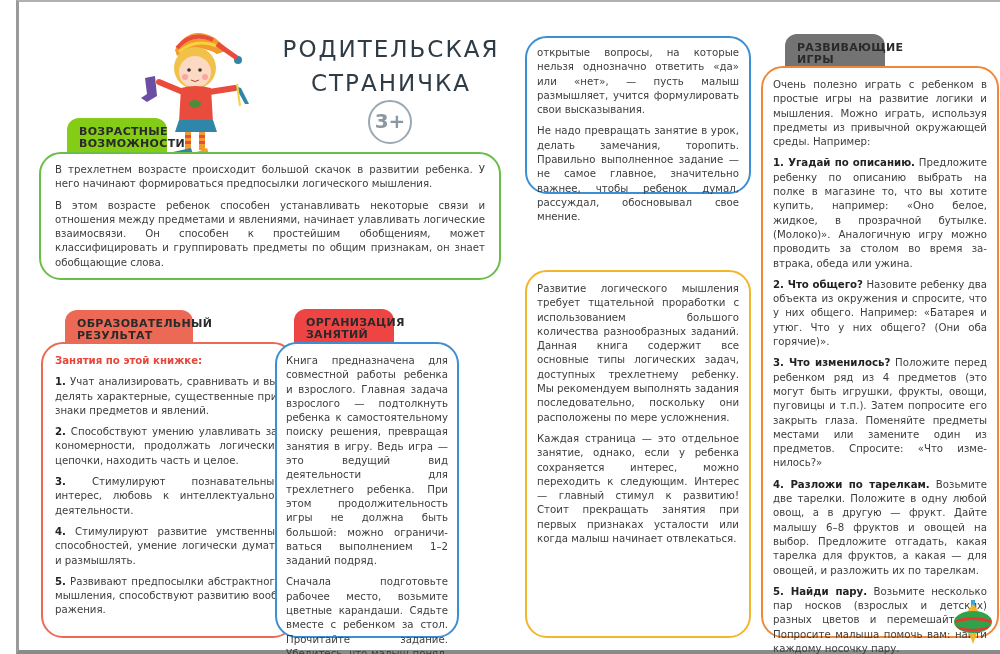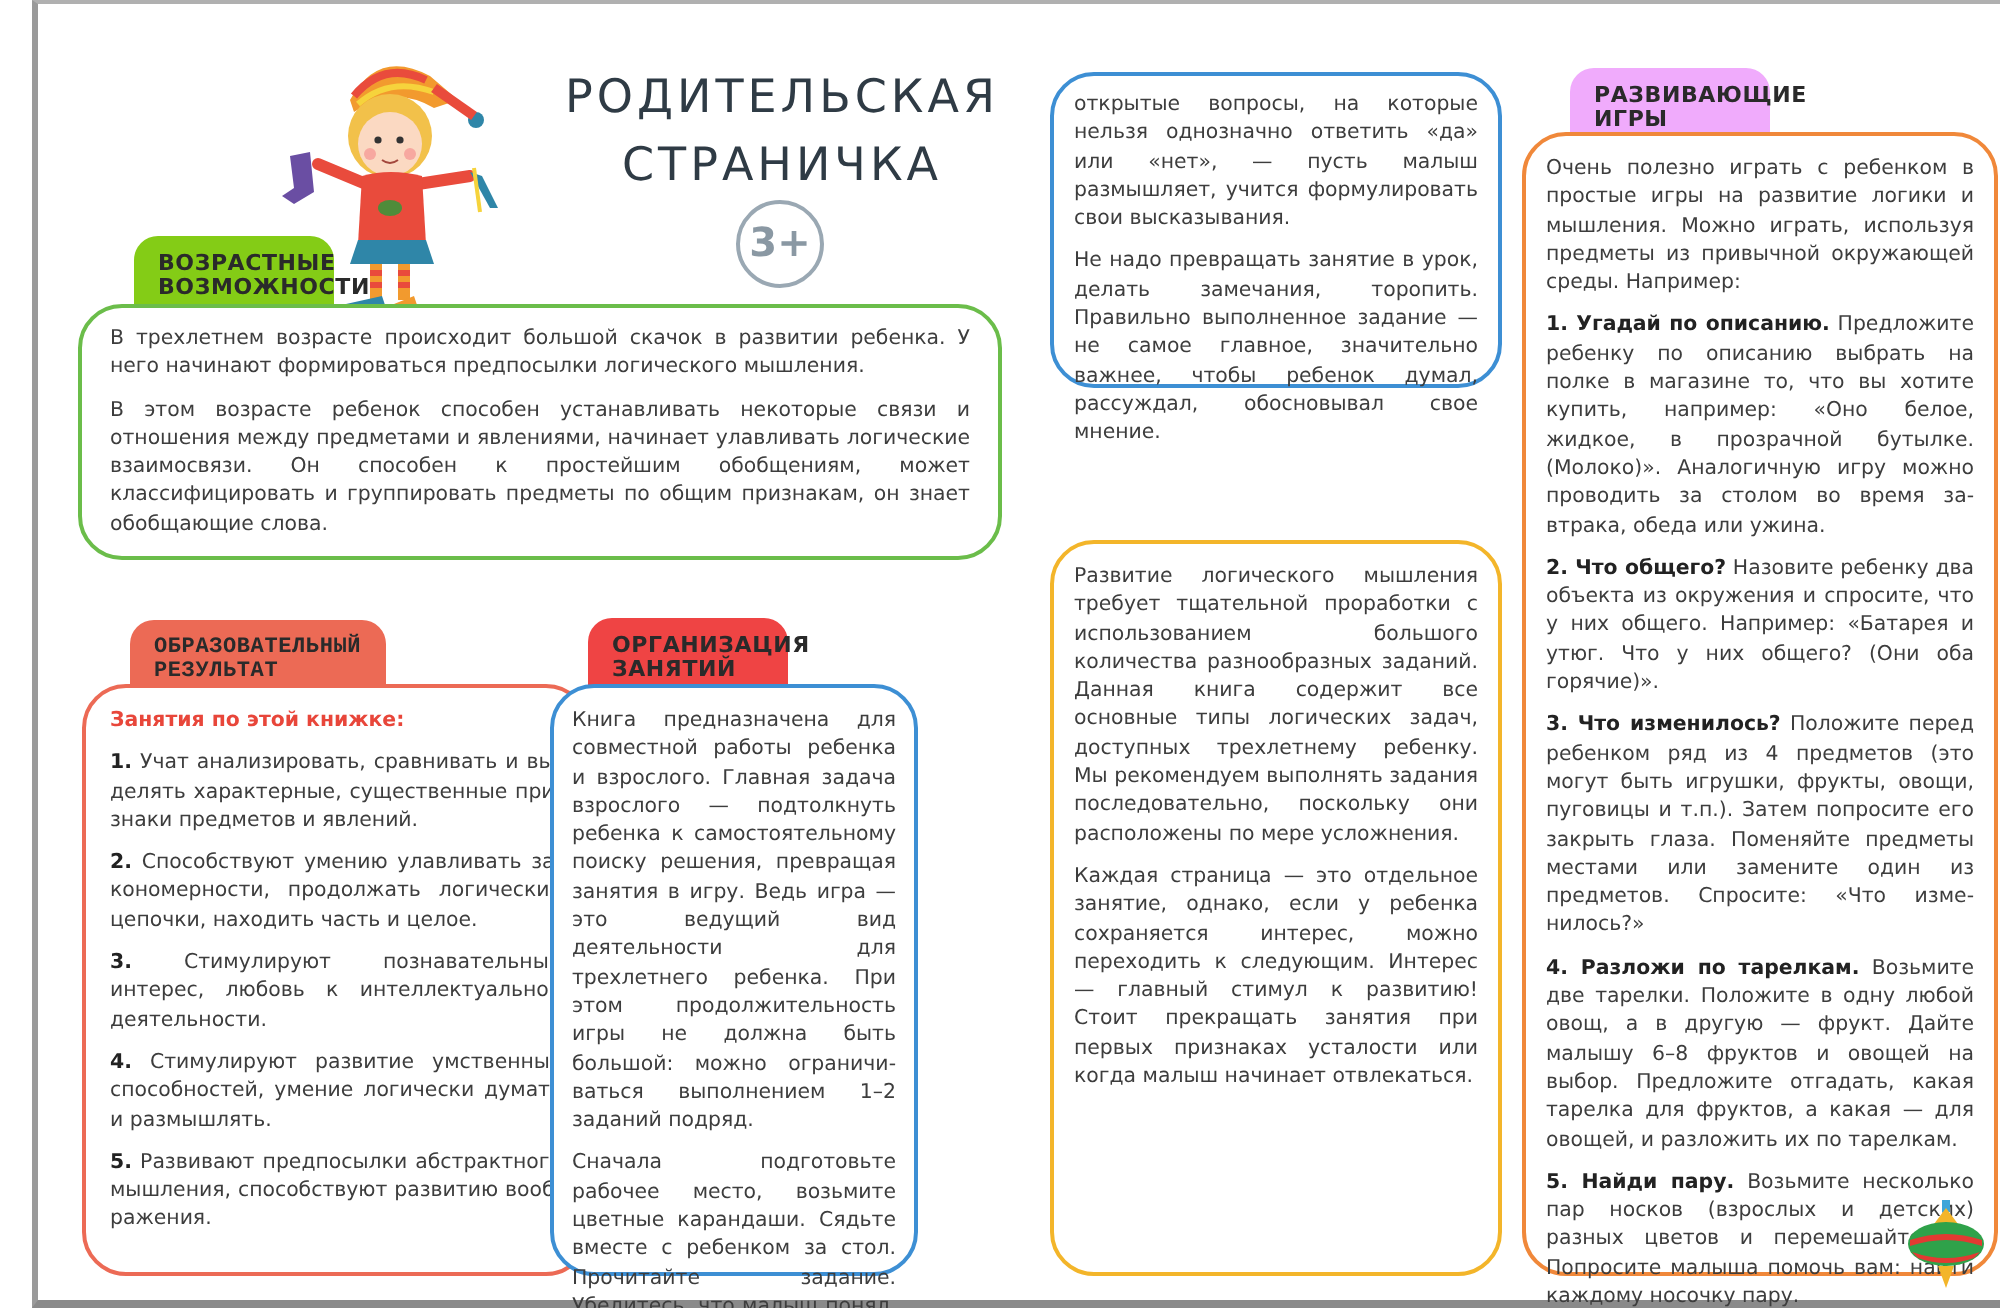--- a/index.html
+++ b/index.html
@@ -26,27 +26,27 @@
   }
   .box {
     position: absolute; border-style: solid; border-width: 2.5px; border-radius: 22px;
     background: #fff; padding: 10px 12px; font-size: 10.2px; line-height: 14.3px; color: #3d3d3d;
   }
   .box p { margin-bottom: 7px; text-align: justify; hyphens: manual; }
   .box p b { color: #222; }
   .green { border-color: #6bbd4a; }
   .tab.green { background: #84cc16; }
   .red { border-color: #ec6a55; }
-  .tab.red { background: #ec6a55; font-family: Liberation Mono, monospace; }
+  .tab.red { background: #ec6a55; }
   .blue { border-color: #3d8fd4; }
   .tab.blue { background: #ef4444; }
   .yellow { border-color: #f3b52a; }
   .tab.yellow { background: #f3b52a; }
   .orange { border-color: #f0883a; }
-  .tab.orange { background: #f0abfc; }
+  .tab.orange { background: #737373; }
   .red-lead { color: #e8463a; font-weight: bold; margin-bottom: 8px; }
   .num { font-weight: bold; color: #222; }
   svg { display: block; }
 </style>
 </head>
 <body>
 
 <div class="page">
 
   <div style="position:absolute;left:118px;top:18px;width:120px;height:135px;">

